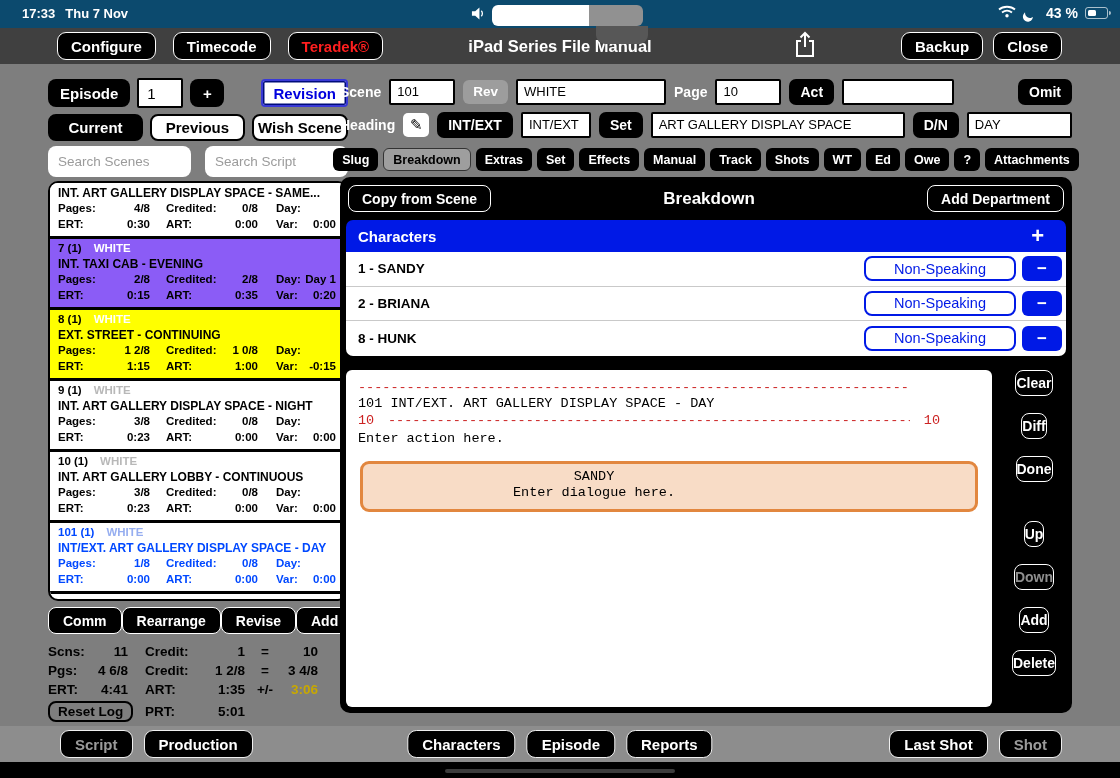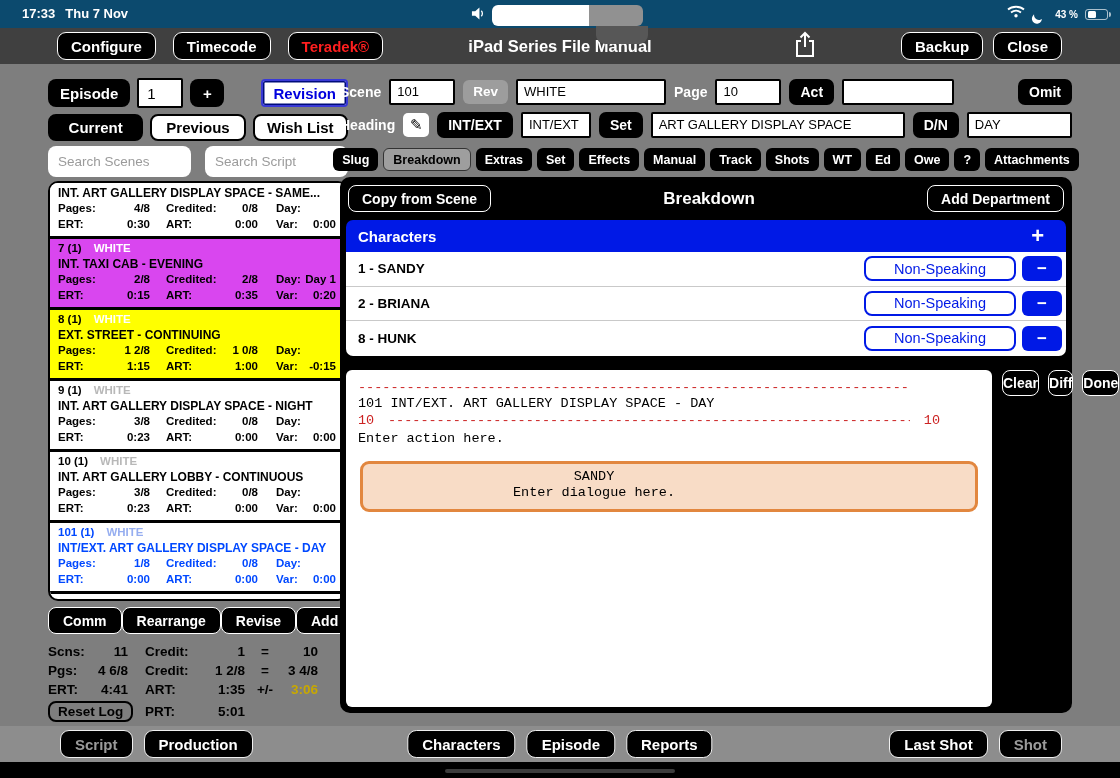--- a/index.html
+++ b/index.html
@@ -4,21 +4,21 @@
 <style>
   *{margin:0;padding:0;box-sizing:border-box;}
   body{font-family:"Liberation Sans",sans-serif;background:#000;}
   button{font-family:inherit;cursor:pointer;}
   input{font-family:inherit;outline:none;}
   .screen{position:relative;width:1120px;height:778px;background:#7e7e7e;overflow:hidden;}
 
   
   .status-bar{position:absolute;top:0;left:0;right:0;height:28px;background:#0c4a6e;color:#fff;}
   .status-left{position:absolute;left:22px;top:6px;font-size:13px;font-weight:bold;display:flex;gap:10px;}
-  .status-right{position:absolute;right:12px;top:5px;display:flex;align-items:flex-end;gap:7px;font-size:10px;font-weight:bold;}
+  .status-right{position:absolute;right:12px;top:5px;display:flex;align-items:center;gap:7px;font-size:14px;font-weight:bold;}
   .moon{width:10px;height:10px;border-radius:50%;box-shadow:-3px 3px 0 0 #fff;transform:rotate(-15deg);display:inline-block;margin:0 4px 0 2px;}
   .battery{position:relative;width:23px;height:11.5px;border:1px solid rgba(255,255,255,.65);border-radius:3px;display:inline-block;}
   .battery::after{content:"";position:absolute;right:-4px;top:2.5px;width:2px;height:4.5px;background:rgba(255,255,255,.65);border-radius:0 2px 2px 0;}
   .battery-fill{position:absolute;left:1.5px;top:1.5px;bottom:1.5px;width:8px;background:#fff;border-radius:1.5px;}
 
   
   .volume-hud{position:absolute;left:471px;top:5px;display:flex;align-items:center;gap:6px;z-index:6;}
   .vol-slider{display:flex;width:151px;height:21px;border-radius:6px;overflow:hidden;cursor:pointer;}
   .vol-fill{width:64%;background:#fff;}
   .vol-rest{flex:1;background:#919191;}
@@ -99,21 +99,21 @@
   .minus-btn{width:40px;height:25px;margin-left:6px;background:#0019e6;border:none;border-radius:6px;color:#fff;font-size:17px;font-weight:bold;line-height:23px;padding:0;}
   .script-row{display:flex;flex:1;gap:10px;margin-top:14px;min-height:0;}
   .script-box{flex:1;background:#fff;border-radius:6px;padding:10px 12px;font-family:"Liberation Mono","DejaVu Sans Mono",monospace;font-size:13.5px;line-height:16.5px;color:#000;overflow:hidden;cursor:text;}
   .dashline{color:#cc2222;white-space:nowrap;overflow:hidden;width:calc(100% - 72px);}
   .pgline{display:flex;color:#cc2222;padding-right:40px;}
   .pg-left{width:30px;flex:none;}
   .pg-dash{flex:1;white-space:nowrap;overflow:hidden;margin-right:14px;}
   .pg-right{flex:none;}
   .action-line{margin-top:2px;}
   .dialogue-box{margin:13px 2px 0;background:#f8dcc6;border:3px solid #e2873f;border-radius:9px;padding:5px 150px 7px 0;text-align:center;cursor:text;}
-  .side-btns{width:64px;display:flex;flex-direction:row;gap:9px;padding-bottom:31px;}
+  .side-btns{width:64px;display:flex;flex-direction:column;gap:17px;padding-bottom:31px;align-items:center;}
   .side-btn{height:26px;background:#000;border:1.5px solid #fff;border-radius:8px;color:#fff;font-size:14px;font-weight:bold;flex:none;}
   .side-btn.disabled{color:#8f8f8f;}
   .side-spacer{flex:1;}
 
   
   .bottom-bar{position:absolute;left:0;right:0;top:726px;height:36px;background:#8d8d8d;}
   .bb-group{position:absolute;top:4px;display:flex;gap:11px;}
   .bb-left{left:60px;}
   .bb-center{left:50%;transform:translateX(-50%);}
   .bb-right{right:58px;}
@@ -189,21 +189,21 @@
     <div class="row-episode">
       <button class="blk-btn">Episode</button>
       <input class="episode-input" value="1" style="">
       <button class="blk-btn plus-btn">+</button>
       <button class="revision-btn">Revision</button>
     </div>
 
     <div class="row-tabs">
       <button class="seg-tab active">Current</button>
       <button class="seg-tab">Previous</button>
-      <button class="seg-tab">Wish List</button>
+      <button class="seg-tab">Wish Scene</button>
     </div>
 
     <div class="row-search">
       <input class="search-input" placeholder="Search Scenes" style="">
       <input class="search-input" placeholder="Search Script" style="">
     </div>
 
     <div class="scene-list">
 
       <div class="scene-item" style="background: rgb(255, 255, 255); color: rgb(0, 0, 0);">
@@ -231,21 +231,21 @@
               <span>ART:</span>
               <span>0:00</span>
             </span>
           <span class="si-cell si-c3">
               <span>Var:</span>
               <span>0:00</span>
             </span>
         </div>
       </div>
 
-      <div class="scene-item" style="background: #d946ef; color: rgb(0, 0, 0);">
+      <div class="scene-item" style="background: #8b5cf6; color: rgb(0, 0, 0);">
         <div class="si-top">
           <span>7 (1)</span>
           <span style="color: rgb(255, 255, 255);">WHITE</span>
         </div>
         <div class="si-title">INT. TAXI CAB - EVENING</div>
         <div class="si-stats">
           <span class="si-cell si-c1">
               <span>Pages:</span>
               <span>2/8</span>
             </span>

